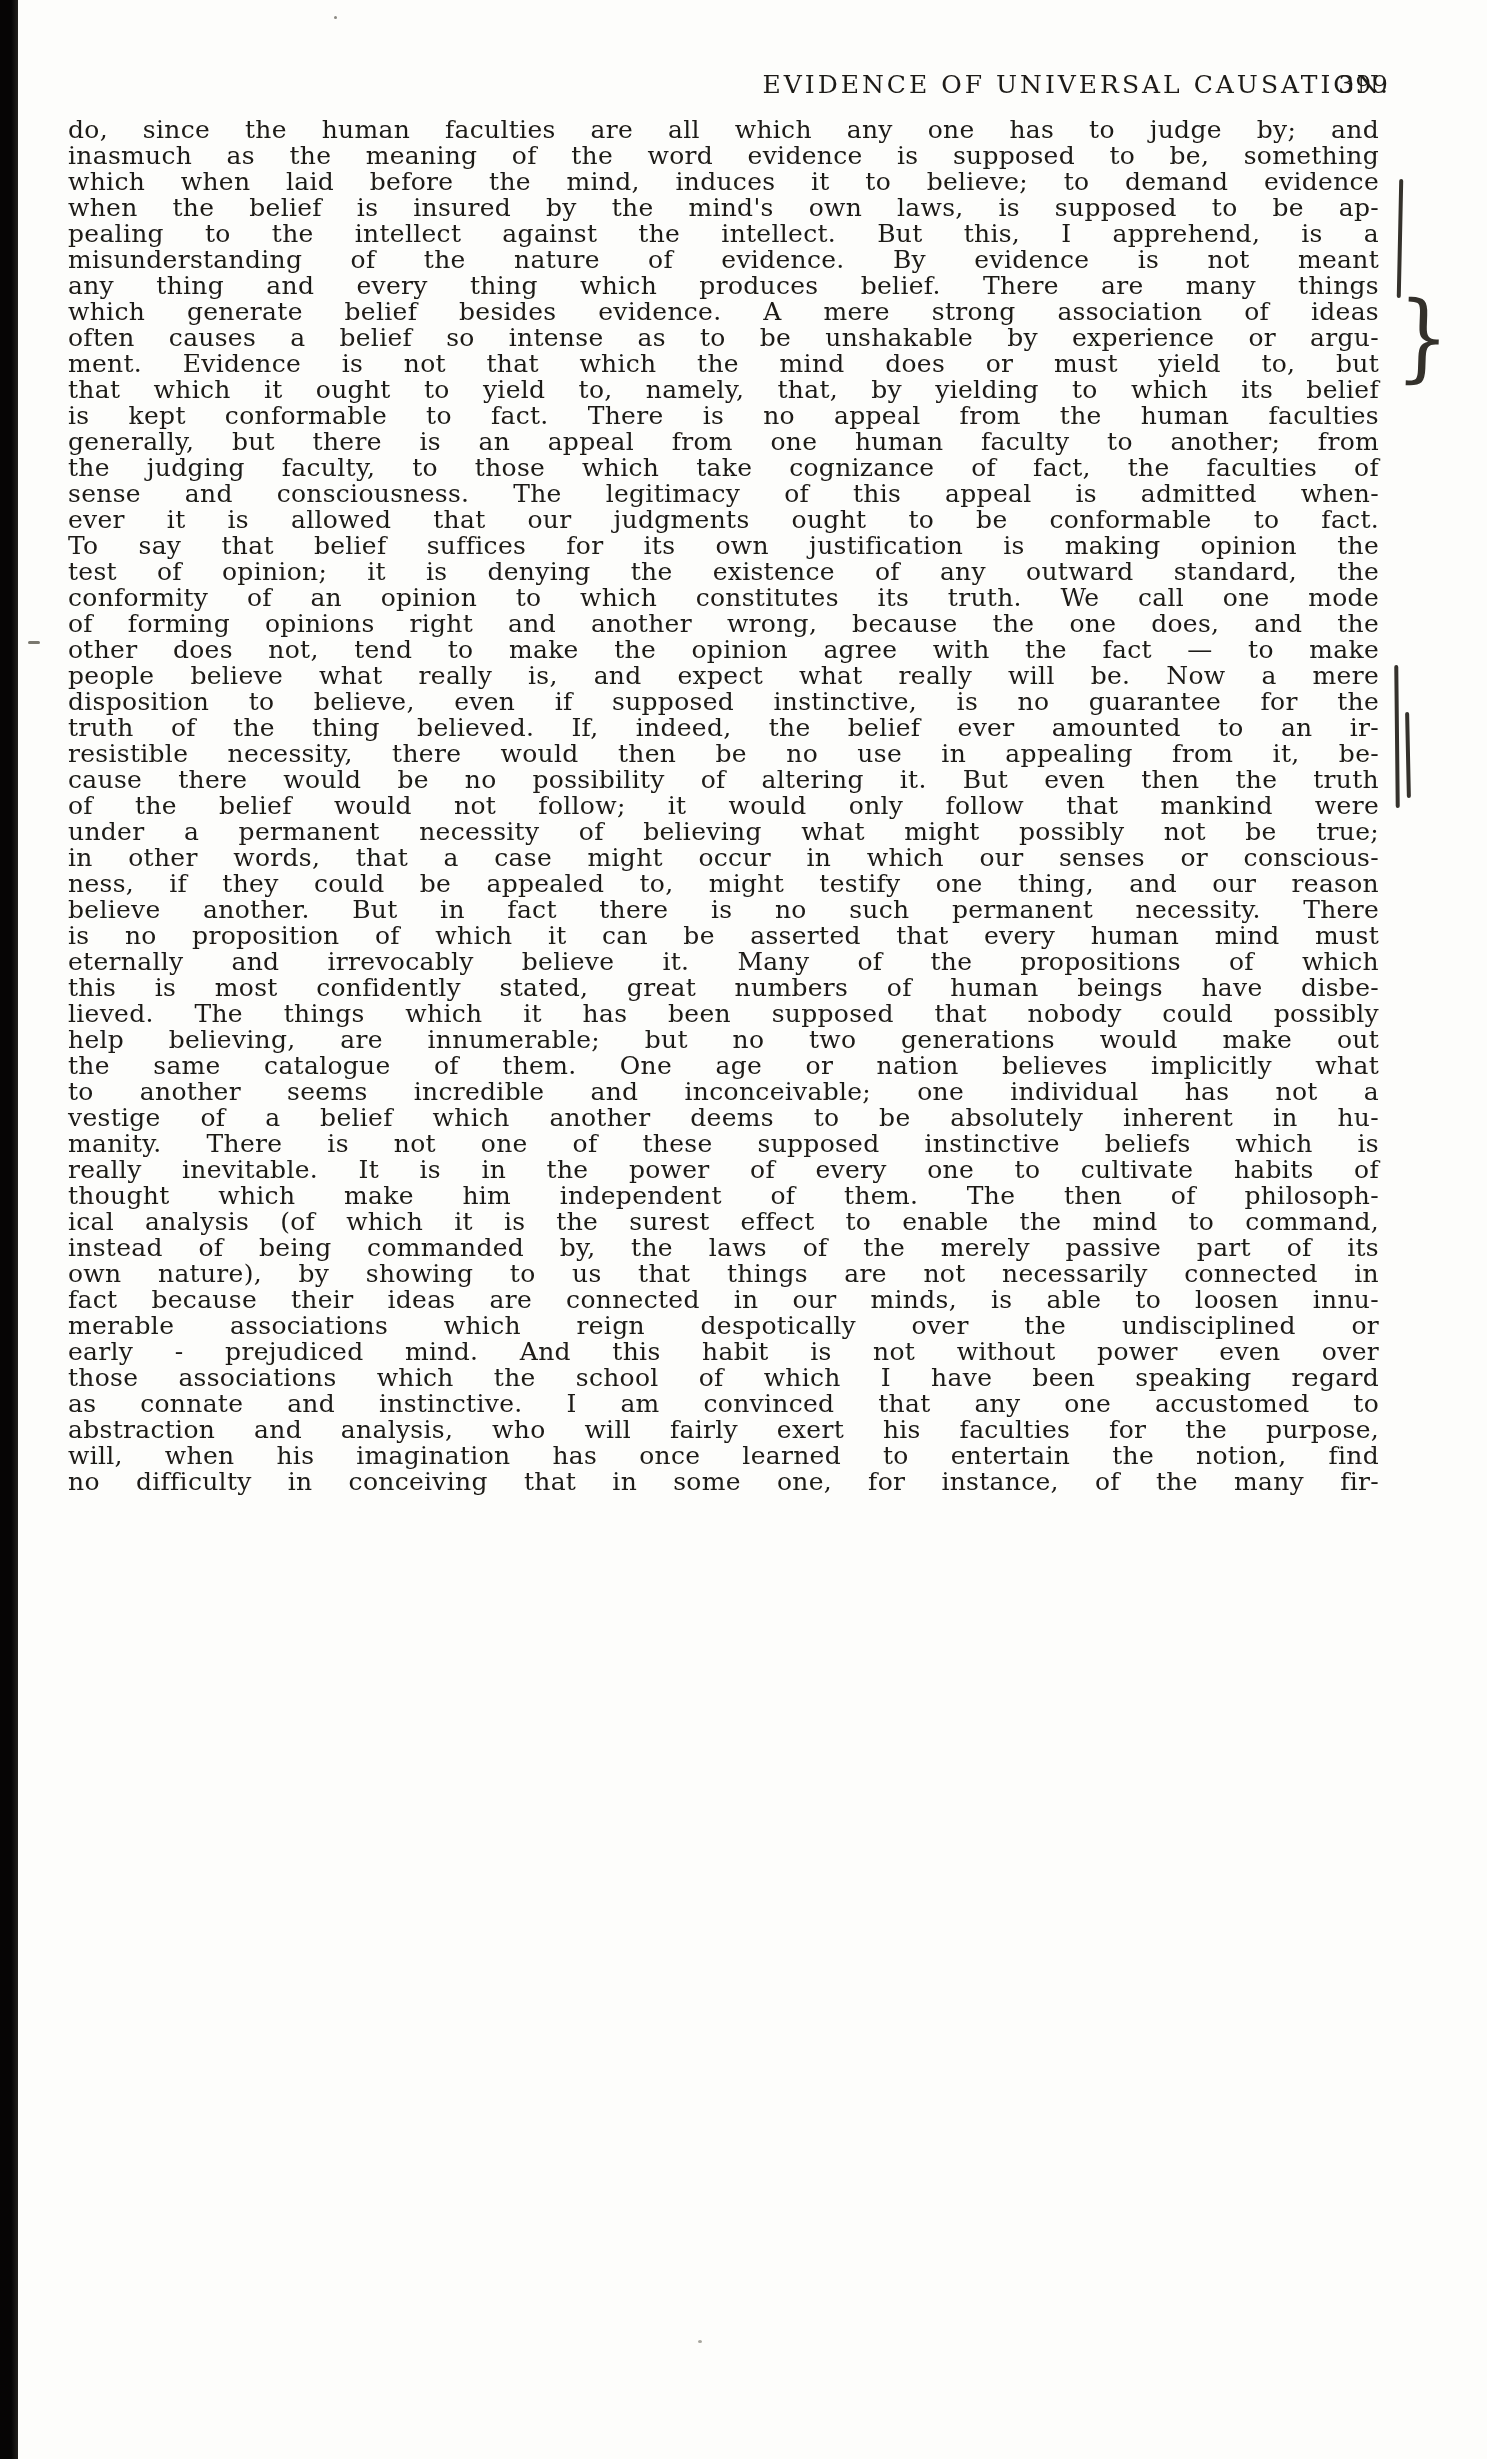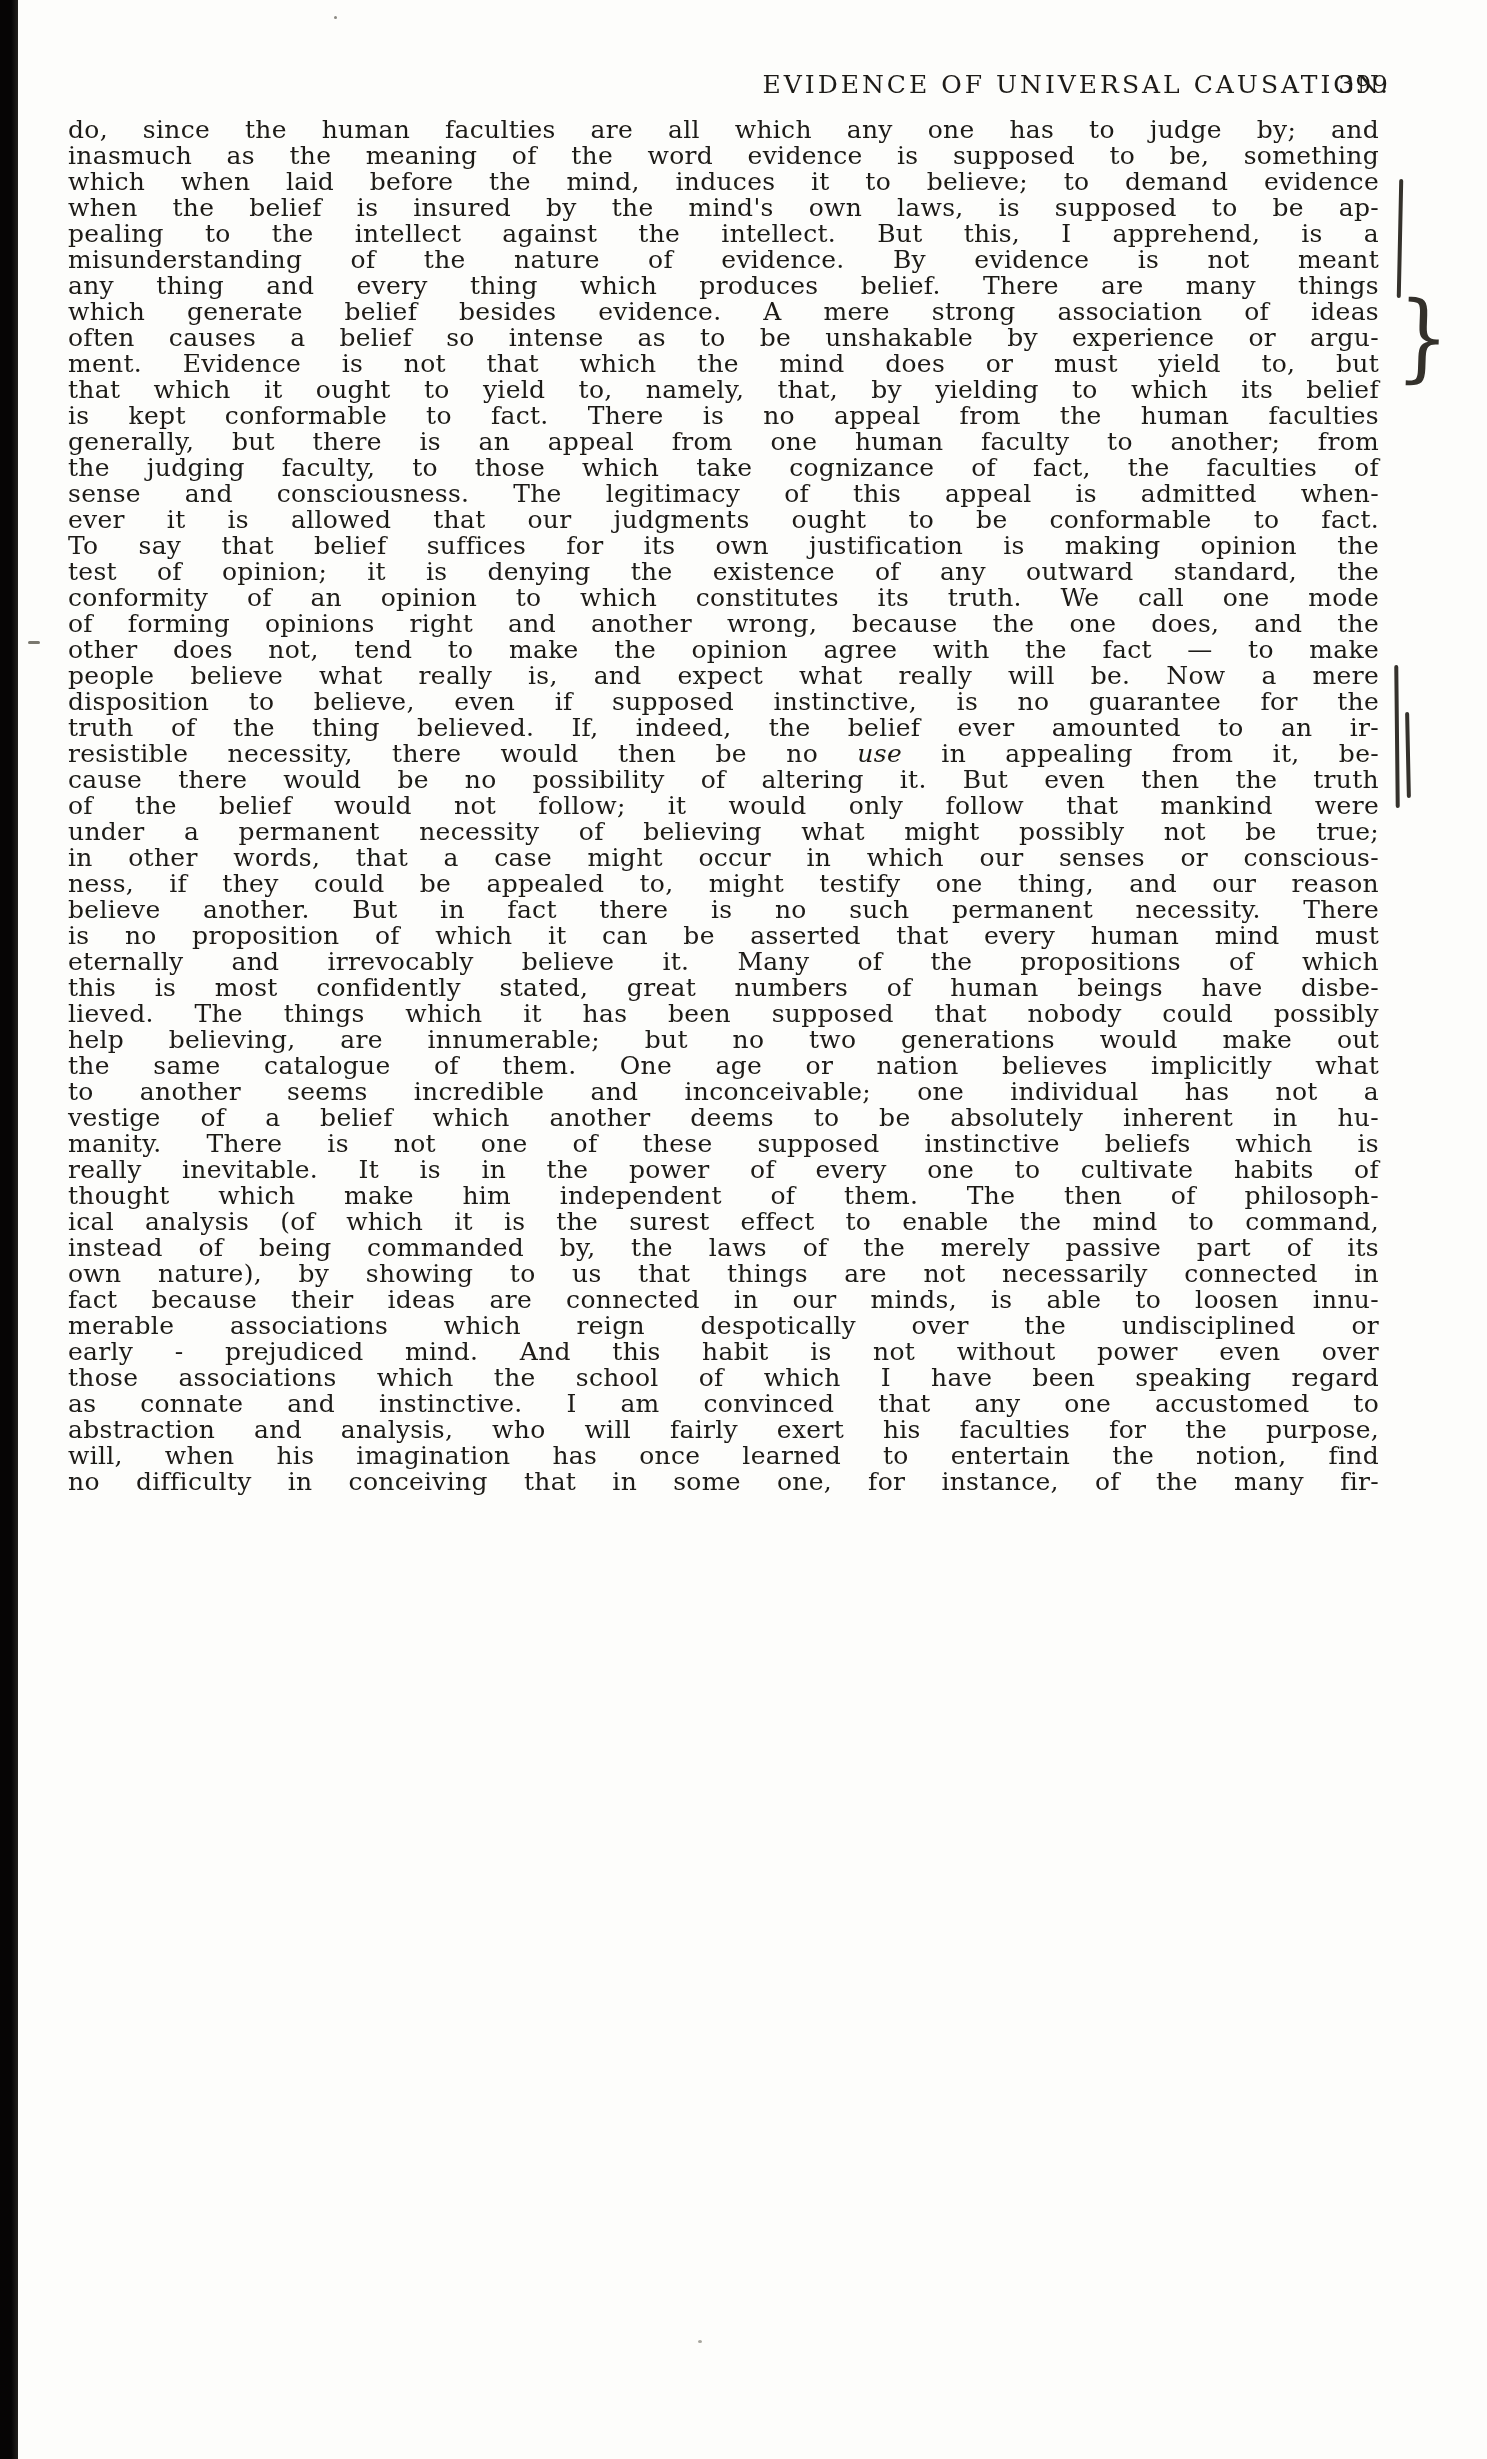--- a/index.html
+++ b/index.html
@@ -55,21 +55,21 @@
     color: #1d1b17;
   }
   .line {
     text-align: justify;
     text-align-last: justify;
     text-justify: inter-word;
     white-space: normal;
     height: 26px;
     overflow: visible;
   }
-  .em { font-style: italic; }
+  .em { }
 
   
   .margin-mark {
     position: absolute;
     background: #35322c;
     border-radius: 3px;
   }
   .mark-1 { left: 1398px; top: 179px; width: 4px; height: 119px; transform: rotate(1.2deg); }
   .mark-2 { left: 1395px; top: 665px; width: 4px; height: 143px; transform: rotate(-0.6deg); }
   .mark-3 { left: 1406px; top: 712px; width: 3.5px; height: 86px; transform: rotate(-1.2deg); }

